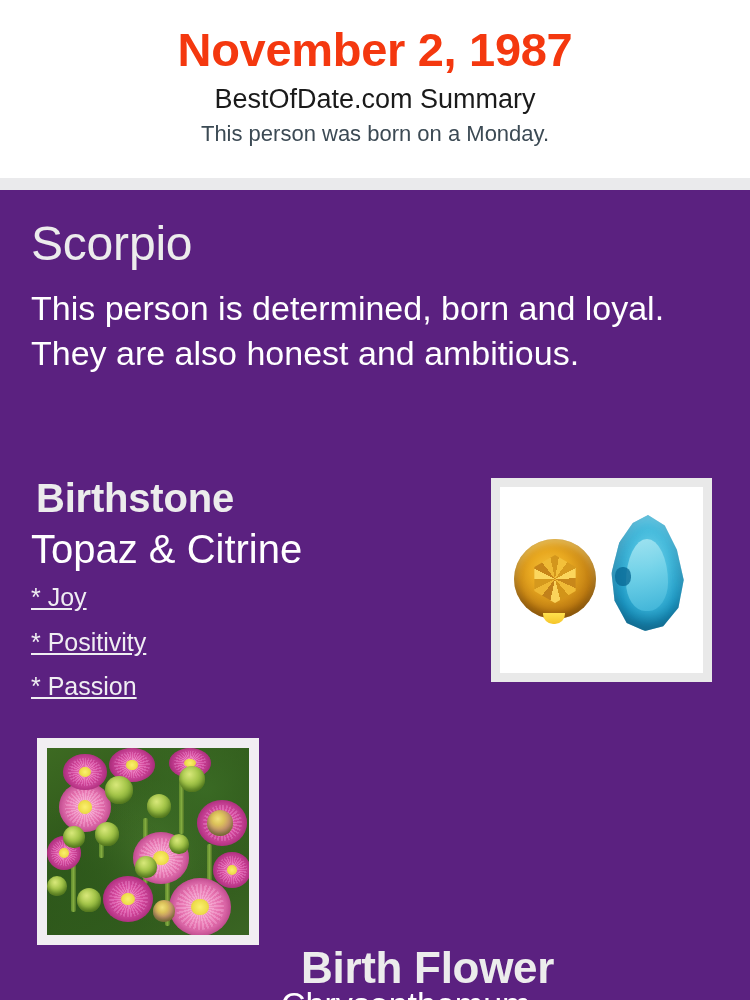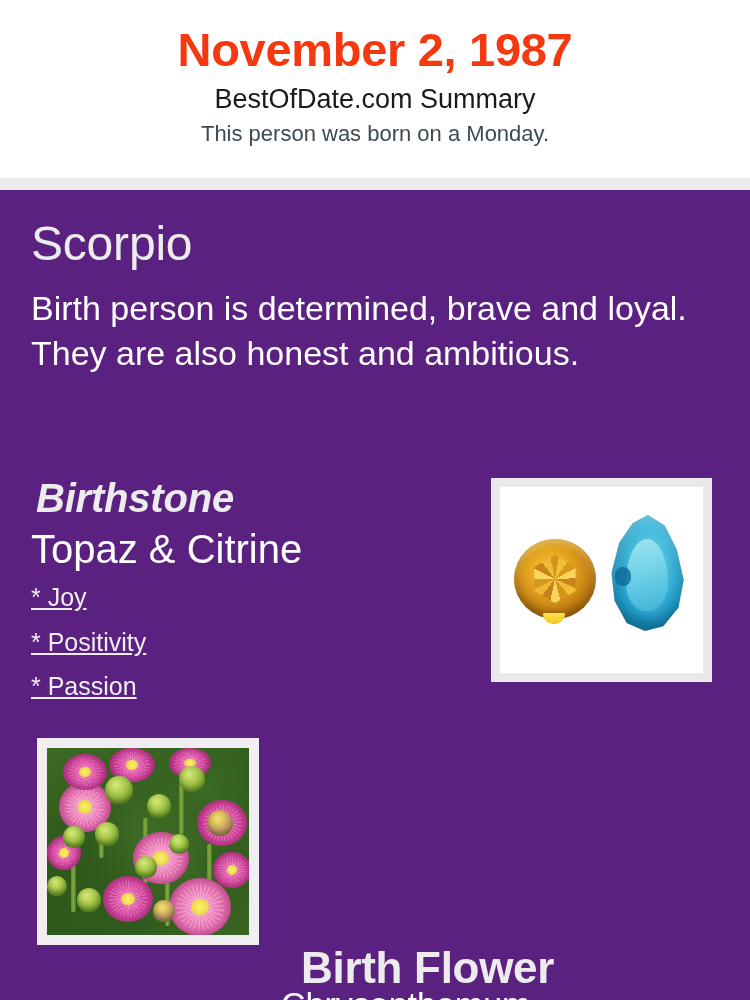--- a/index.html
+++ b/index.html
@@ -95,21 +95,20 @@
   
   .stone-title {
     position: absolute;
     left: 36px; top: 286px;
     margin: 0;
     font-size: 40px;
     font-weight: bold;
     color: #ececec;
     line-height: 1.1;
     letter-spacing: -0.2px;
-    font-style: italic;
   }
   .stone-name {
     position: absolute;
     left: 31px; top: 337px;
     margin: 0;
     font-size: 40px;
     font-weight: normal;
     color: #ffffff;
     line-height: 1.1;
   }
@@ -335,21 +334,21 @@
   <div class="header">
     <h1 class="header-date">November 2, 1987</h1>
     <h2 class="header-site">BestOfDate.com Summary</h2>
     <p class="header-born">This person was born on a Monday.</p>
   </div>
   <div class="divider-band"></div>
 
   <div class="purple-body">
 
     <h2 class="sign-title">Scorpio</h2>
-    <p class="sign-desc">Birth person is determined, brave and loyal. They are also honest and ambitious.</p>
+    <p class="sign-desc">This person is determined, born and loyal. They are also honest and ambitious.</p>
 
     <h3 class="stone-title">Birthstone</h3>
     <p class="stone-name">Topaz &amp; Citrine</p>
     <ul class="stone-list">
       <li>* Joy</li>
       <li>* Positivity</li>
       <li>* Passion</li>
     </ul>
 
     <h3 class="flower-title">Birth Flower</h3>

